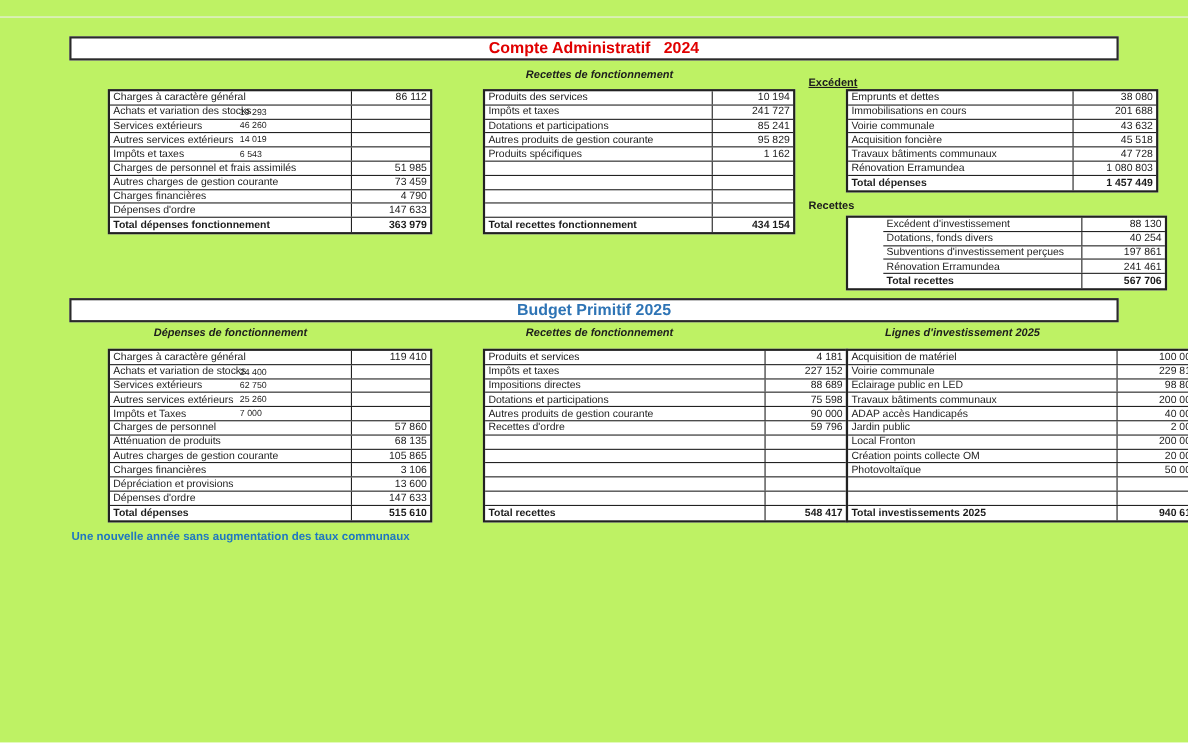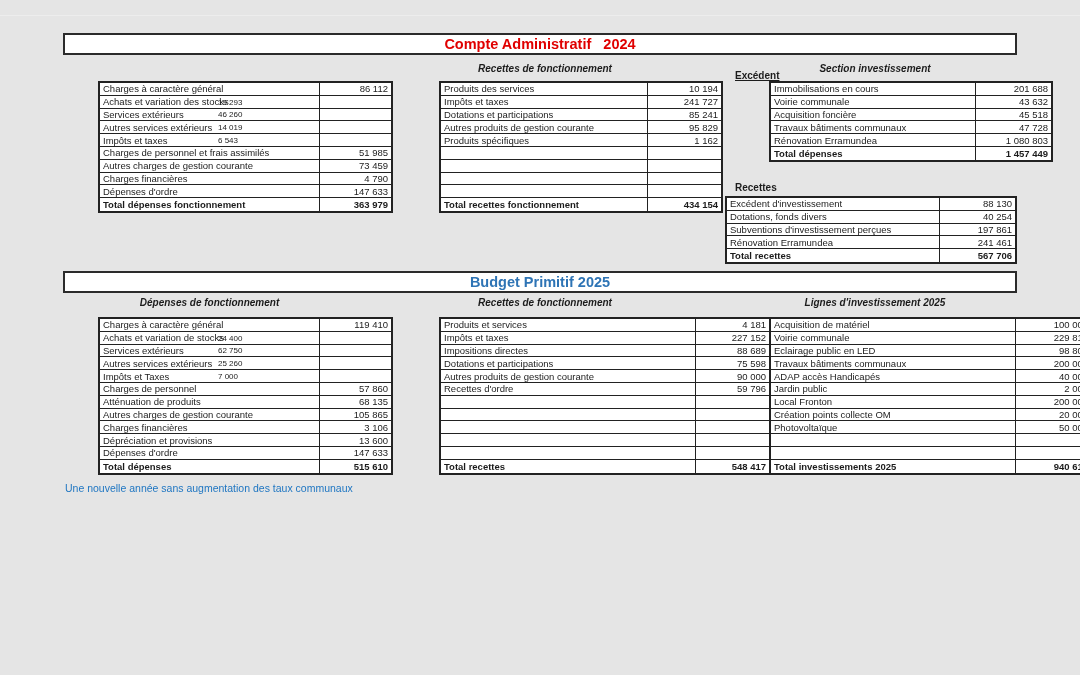--- a/index.html
+++ b/index.html
@@ -1,19 +1,19 @@
 <!DOCTYPE html>
 <html><head>
 <meta charset="utf-8">
 <style>
   html, body { margin: 0; padding: 0; background: #ffffff; }
   .page {
     position: relative;
     width: 1080px; height: 675px;
-    background: #e5e5e5;
+    background: #bef264;
     font-family: "Liberation Sans", sans-serif;
     color: #1c1c1c;
     overflow: hidden;
   }
   .top-hairline {
     position: absolute; top: 15px; left: 0;
     width: 1080px; height: 1px; background: #ededed;
   }
   .titlebox {
     position: absolute; left: 63px; width: 954px; height: 22px;
@@ -62,36 +62,35 @@
   .t-value {
     text-align: right; padding-right: 3px;
     display: flex; align-items: center; justify-content: flex-end;
     white-space: nowrap;
   }
   .v68 .t-value { width: 68px; }
   .v70 .t-value { width: 70px; }
   .v72 .t-value { width: 72px; }
   .footer-note {
     position: absolute; left: 65px; top: 482px;
-    font-size: 10.5px; font-weight: normal; white-space: nowrap;
+    font-size: 10.5px; font-weight: bold; white-space: nowrap;
   }
 </style>
 </head>
 <body>
 
 <div class="page">
 
   <div class="top-hairline"></div>
 
   <div class="titlebox y2024">
     <span style="color: rgb(224, 0, 0);">Compte Administratif   2024</span>
   </div>
 
   <div class="colhead" style="left:403px; top:63px; width:284px;">Recettes de fonctionnement</div>
-  <div class="colhead" style="left:733px; top:63px; width:284px;">Section investissement</div>
 
   <div class="sublbl ul" style="left:735px; top:70px;">Excédent</div>
 
   <div class="tbl v68" style="left:62px; top:81px; width:295px;">
       <div class="t-row">
         <span class="t-label">Charges à caractère général</span>
         <span class="t-value">86 112</span>
       </div>
       <div class="t-row">
         <span class="t-label">Achats et variation des stocks<span class="t-note">19 293</span></span>
@@ -169,20 +168,24 @@
         <span class="t-value"></span>
       </div>
       <div class="t-row bold">
         <span class="t-label">Total recettes fonctionnement</span>
         <span class="t-value">434 154</span>
       </div>
     </div>
 
   <div class="tbl v72" style="left:733px; top:81px; width:284px;">
       <div class="t-row">
+        <span class="t-label">Emprunts et dettes</span>
+        <span class="t-value">38 080</span>
+      </div>
+      <div class="t-row">
         <span class="t-label">Immobilisations en cours</span>
         <span class="t-value">201 688</span>
       </div>
       <div class="t-row">
         <span class="t-label">Voirie communale</span>
         <span class="t-value">43 632</span>
       </div>
       <div class="t-row">
         <span class="t-label">Acquisition foncière</span>
         <span class="t-value">45 518</span>
@@ -196,21 +199,21 @@
         <span class="t-value">1 080 803</span>
       </div>
       <div class="t-row bold">
         <span class="t-label">Total dépenses</span>
         <span class="t-value">1 457 449</span>
       </div>
     </div>
 
   <div class="sublbl" style="left:735px; top:182px;">Recettes</div>
 
-  <div class="tbl v72" style="left:689px; top:196px; width:292px;">
+  <div class="tbl v72" style="left:733px; top:196px; width:292px;padding-left:32px;">
       <div class="t-row">
         <span class="t-label">Excédent d'investissement</span>
         <span class="t-value">88 130</span>
       </div>
       <div class="t-row">
         <span class="t-label">Dotations, fonds divers</span>
         <span class="t-value">40 254</span>
       </div>
       <div class="t-row">
         <span class="t-label">Subventions d'investissement perçues</span>

